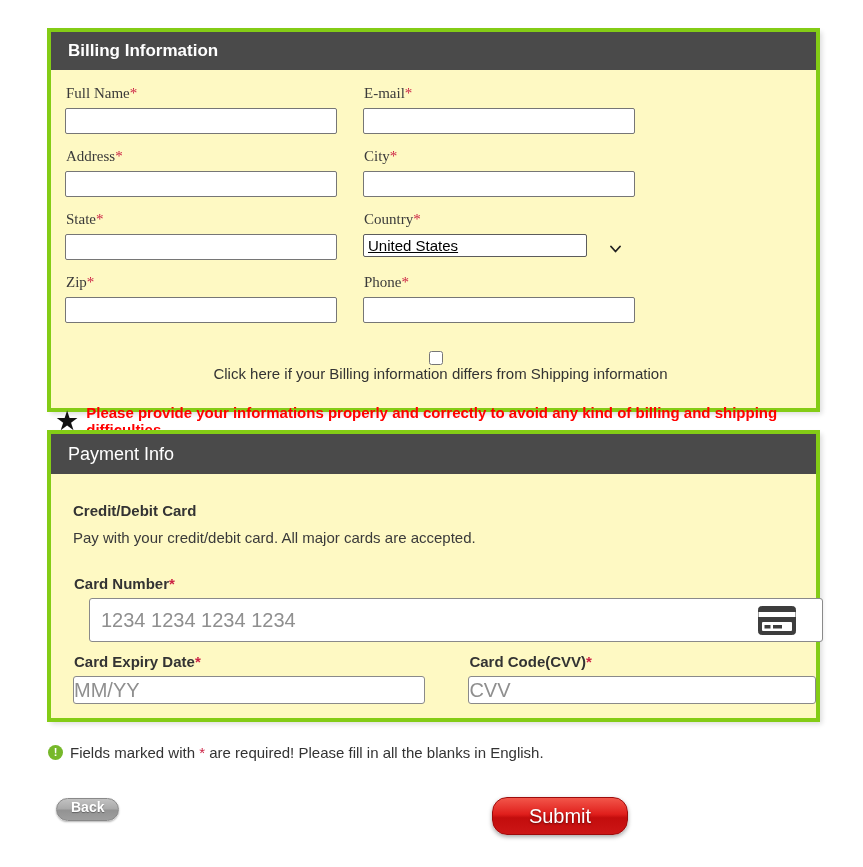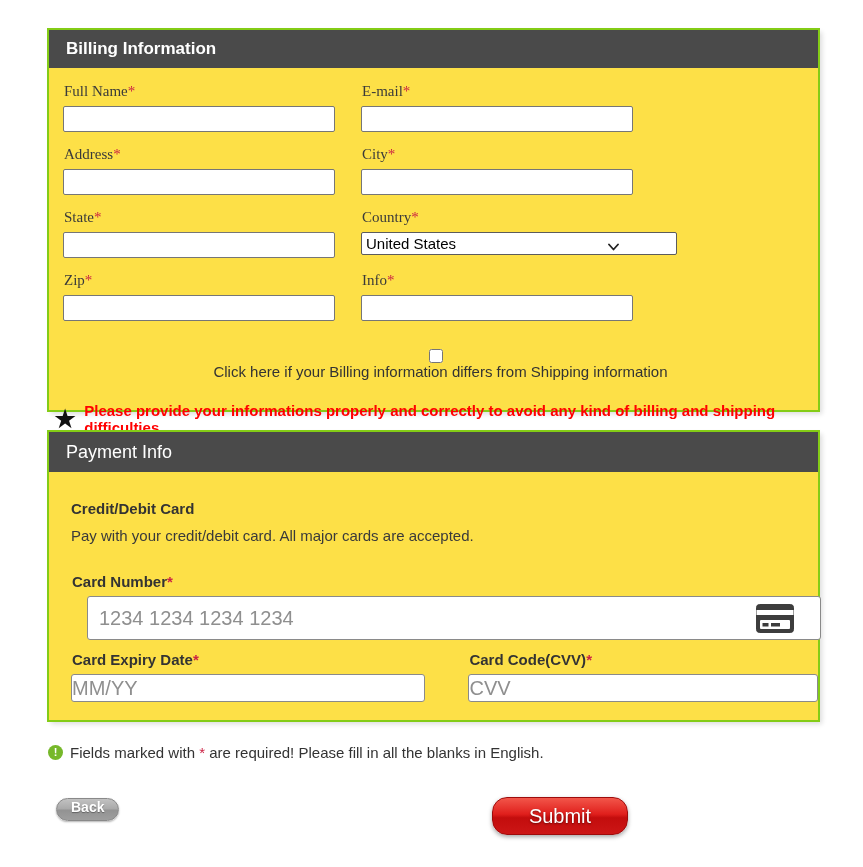--- a/index.html
+++ b/index.html
@@ -5,22 +5,22 @@
   * { box-sizing: border-box; }
   html, body { margin: 0; padding: 0; background: #ffffff; }
   body { font-family: "Liberation Sans", "DejaVu Sans", sans-serif; color: #3a3a3a; }
   .page { position: relative; width: 863px; height: 867px; background: #fff; overflow: hidden; }
 
   
   .panel {
     position: absolute;
     left: 47px;
     width: 773px;
-    background: #fde047;
-    border: 2px solid #84cc16;
+    background: #fef9c3;
+    border: 4px solid #84cc16;
     box-shadow: 3px 3px 5px -1px rgba(0,0,0,0.14);
   }
   .panel-billing { top: 28px; height: 384px; }
   .panel-payment { top: 430px; height: 292px; }
 
   .panel-header {
     height: 38px;
     background: #4a4a4a;
     color: #ffffff;
     display: flex;
@@ -51,30 +51,31 @@
     height: 26px;
     border: 1px solid #767676;
     border-radius: 2px;
     font-size: 15px;
     padding: 0 6px;
     color: #222;
     background: #fff;
   }
   .select-wrap { position: relative; width: 264px; }
   select.std {
-    width: 316px;
+    width: 224px;
     height: 23px;
     border: 1px solid #5c5c5c;
     border-radius: 2px;
     font-size: 15px;
     padding: 0 22px 0 4px;
     background: #fff;
     color: #000;
     -webkit-appearance: none;
     appearance: none;
+    text-decoration: underline;
   }
   .select-chevron {
     position: absolute;
     right: 6px; top: 5px;
     pointer-events: none;
     color: #222;
   }
 
   .checkbox-row {
     margin-top: 28px;
@@ -251,21 +252,21 @@
             </span>
           </div>
         </div>
 
         <div class="field">
           <label><span>Zip</span><span class="req">*</span></label>
           <input class="std" type="text" value="" style="">
         </div>
 
         <div class="field">
-          <label><span>Info</span><span class="req">*</span></label>
+          <label><span>Phone</span><span class="req">*</span></label>
           <input class="std" type="text" value="" style="">
         </div>
 
       </div>
 
       <div class="checkbox-row">
         <input type="checkbox" style="">
         <span>Click here if your Billing information differs from Shipping information</span>
       </div>
 

